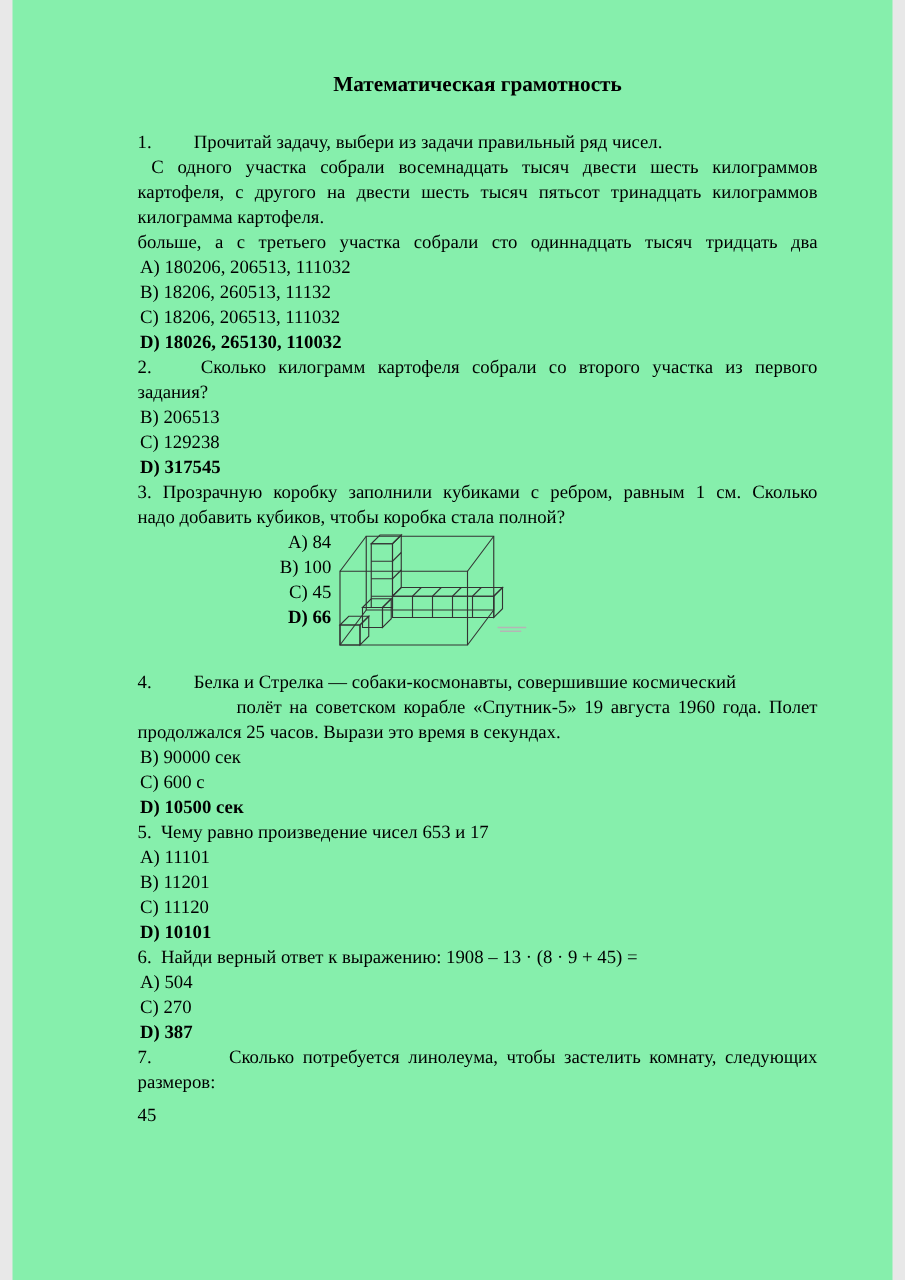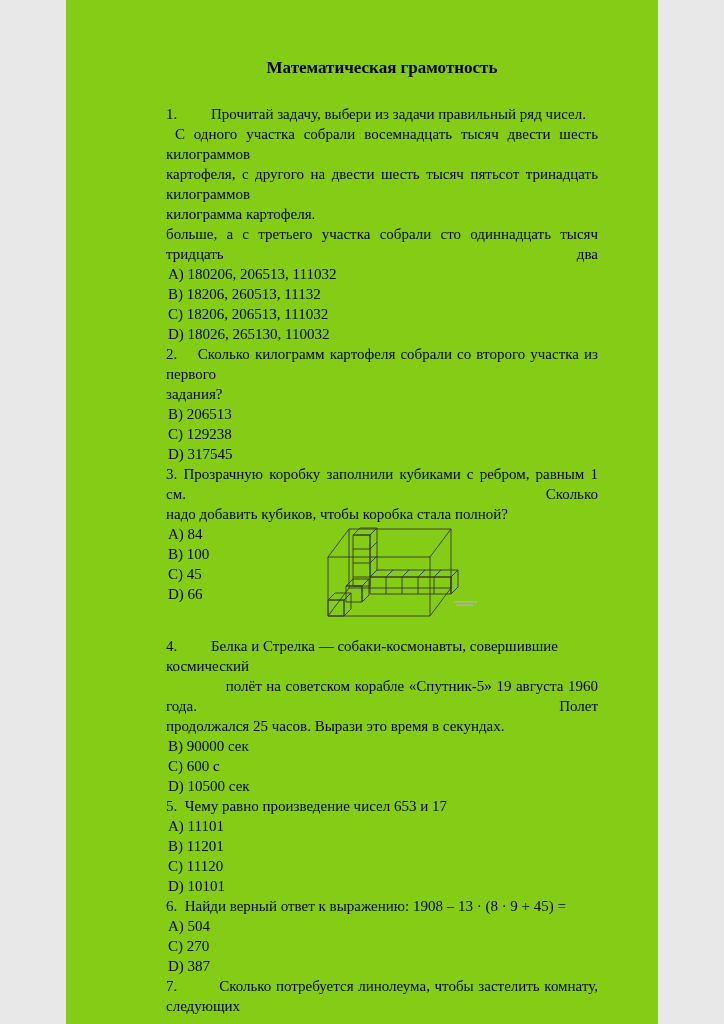--- a/index.html
+++ b/index.html
@@ -1,37 +1,37 @@
 <!DOCTYPE html>
 <html><head>
 <meta charset="utf-8">
 <style>
   html,body{margin:0;padding:0;background:#e8e8e8;}
   .page{
-    width:592px;height:1024px;background:#84cc16;margin:0 auto;
+    width:704px;height:1024px;background:#86efac;margin:0 auto;
     box-sizing:border-box;padding:56px 60px 12px 100px;
     font-family:"Liberation Serif","DejaVu Serif",serif;
     font-size:15px;color:#000;overflow:hidden;
   }
   .title{
     font-size:17px;font-weight:bold;text-align:center;
     margin:0 0 24px 0;line-height:24px;
   }
   .line{line-height:20px;white-space:normal;}
   .jl{text-align:justify;text-align-last:justify;}
   .opts{padding-left:2px;}
   .opt{line-height:20px;}
-  .b{font-weight:normal;}
+  .b{font-weight:bold;}
   .u{text-underline-offset:2px;}
   .q3row{display:flex;align-items:flex-start;margin-bottom:14px;}
-  .q3opts{width:153px;flex:none;padding-left:2px;}
+  .q3opts{width:153px;flex:none;padding-left:2px;text-align:right;}
   .fig{flex:none;display:block;}
   .fig path,.fig line,.fig polygon{fill:none;stroke:#333;stroke-width:0.9;}
   .fig .wm{stroke:#b5b5b5;stroke-width:1.2;}
-  .pagenum{text-align:right;line-height:18px;margin-top:8px;}
+  .pagenum{text-align:left;line-height:18px;margin-top:8px;}
 </style>
 </head>
 <body>
 
 <div class="page">
 
   <h1 class="title">Математическая грамотность</h1>
 
   <section>
     <div class="line">1.&nbsp;&nbsp;&nbsp;&nbsp;&nbsp;&nbsp;&nbsp;&nbsp; Прочитай задачу, выбери из задачи правильный ряд чисел.</div>

